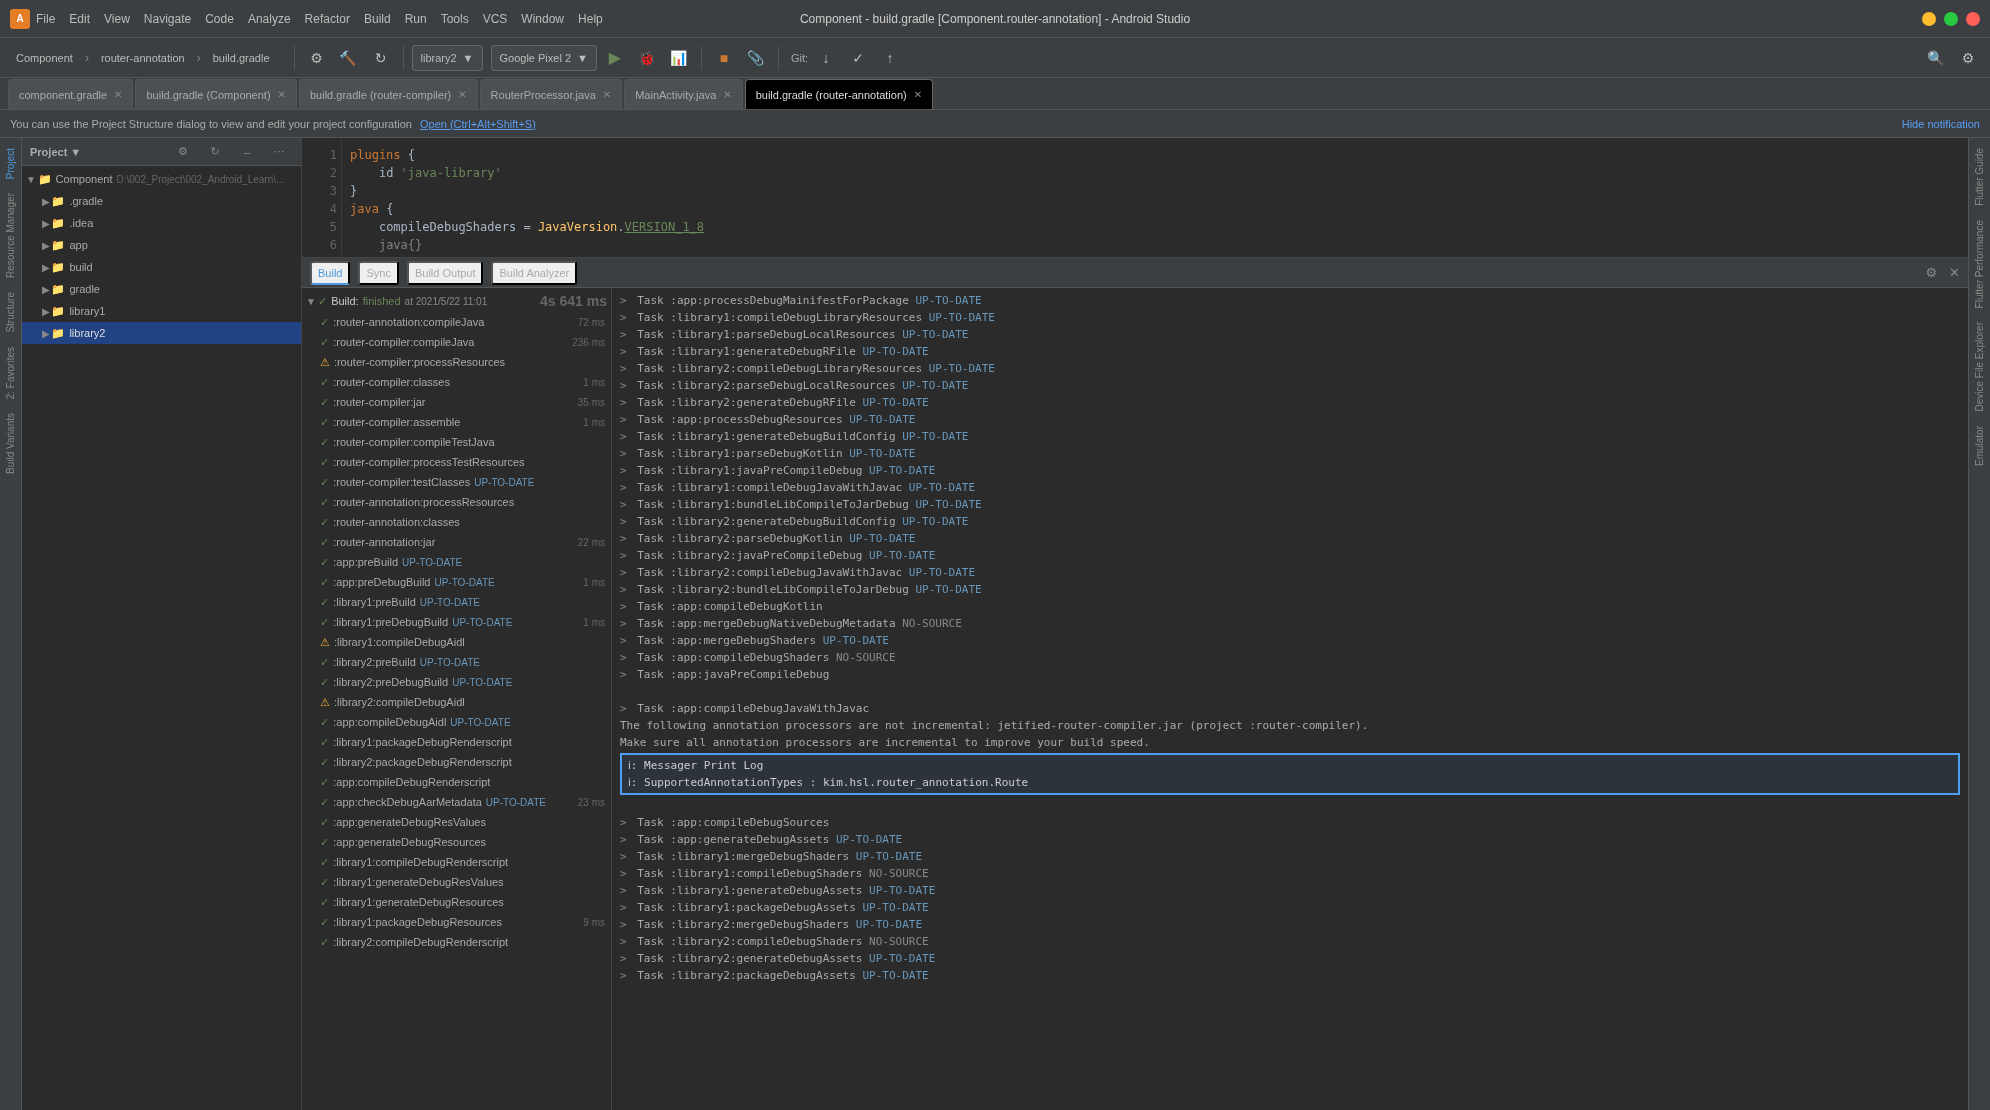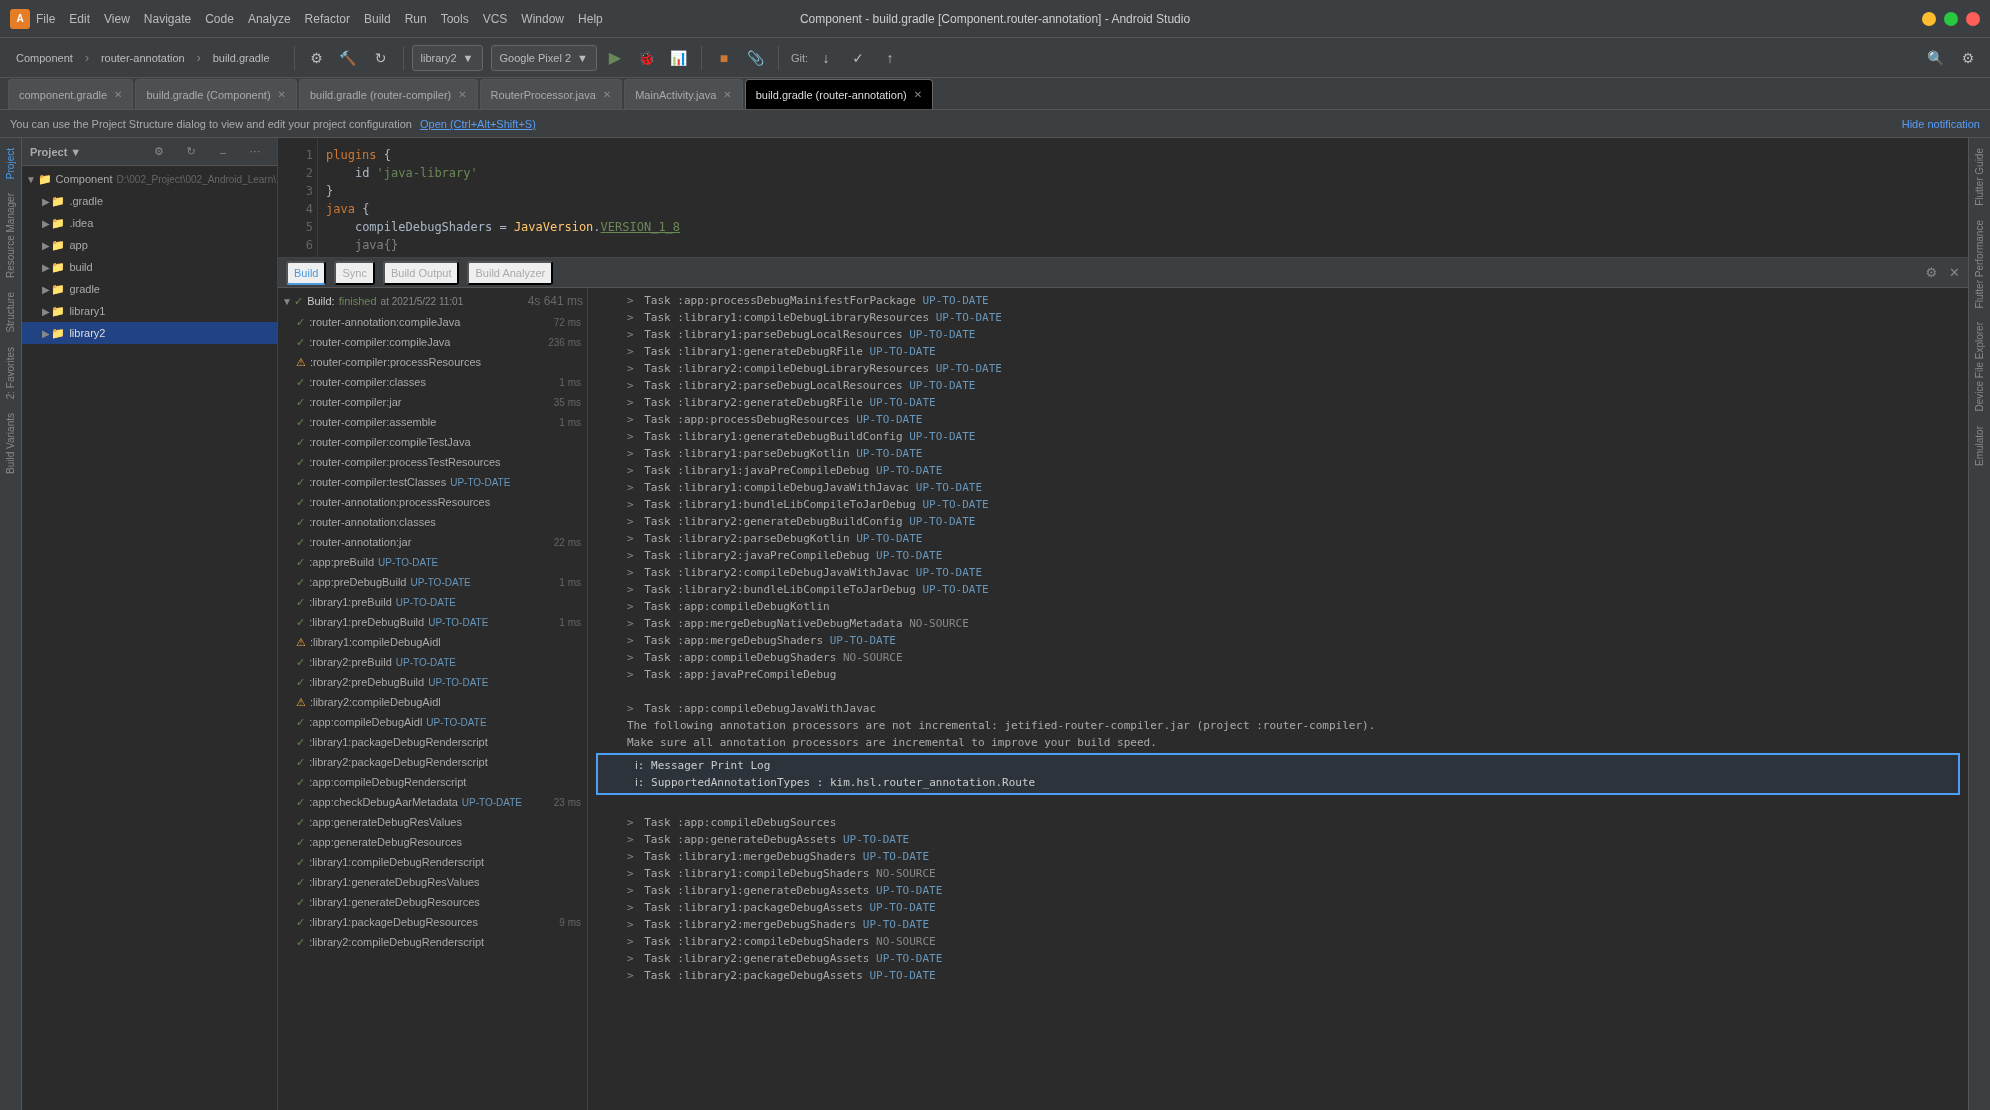--- a/index.html
+++ b/index.html
@@ -139,21 +139,21 @@
       margin-left: auto; color: #589df6; font-size: 11px; cursor: pointer;
     }
     .side-icon {
       width: 28px; height: 28px;
       display: flex; align-items: center; justify-content: center;
       color: #888; font-size: 13px; cursor: pointer; border-radius: 3px;
     }
 
     
     #project-tree {
-      width: 256px;
+      width: 280px;
       background: #2b2b2b;
       border-right: 1px solid #444;
       display: flex; flex-direction: column;
       overflow: hidden;
     }
     #project-tree-header {
       height: 28px;
       background: #3c3f41;
       display: flex; align-items: center; padding: 0 8px;
       border-bottom: 1px solid #555;
@@ -257,21 +257,21 @@
     .build-header-item .success { color: #6a8759; margin-right: 4px; }
     .build-header-item .label { color: #ccc; }
     .build-header-item .sublabel { color: #888; margin-left: 4px; font-size: 10px; }
 
     #build-output {
       flex: 1; overflow-y: auto;
       padding: 4px 8px;
       font-family: 'Consolas', monospace; font-size: 11px;
       line-height: 17px; color: #a9b7c6;
     }
-    .build-line { white-space: nowrap; margin-left: 31px; }
+    .build-line { white-space: nowrap; }
     .build-line .arrow { color: #888; margin-right: 4px; }
     .build-line .task { color: #aaa; }
     .build-line .uptd { color: #6897bb; }
     .build-line .nosrc { color: #888; }
 
     
     .highlight-box {
       border: 2px solid #4d9ff5;
       background: rgba(77,159,245,0.08);
       padding: 2px 6px;
@@ -520,21 +520,21 @@
       <div id="build-content">
 
         <div id="build-tree">
 
           <div class="build-header-item">
             <span class="arrow">▼</span>
             <span class="success">✓</span>
             <span class="label">Build:</span>
             <span style="color:#6a8759;margin-left:4px;font-size:11px;">finished</span>
             <span class="sublabel">at 2021/5/22 11:01</span>
-            <span style="margin-left:auto;color:#666;font-size:12px;">4s 641 ms</span>
+            <span style="margin-left:auto;color:#666;font-size:14px;font-weight:bold;">4s 641 ms</span>
           </div>
 
           <div class="build-tree-item">
             <span style="width:12px;"></span>
               <span class="success">✓</span>
             <span>:router-annotation:compileJava</span>
             <span class="time">72 ms</span>
           </div>
           <div class="build-tree-item">
             <span style="width:12px;"></span>

